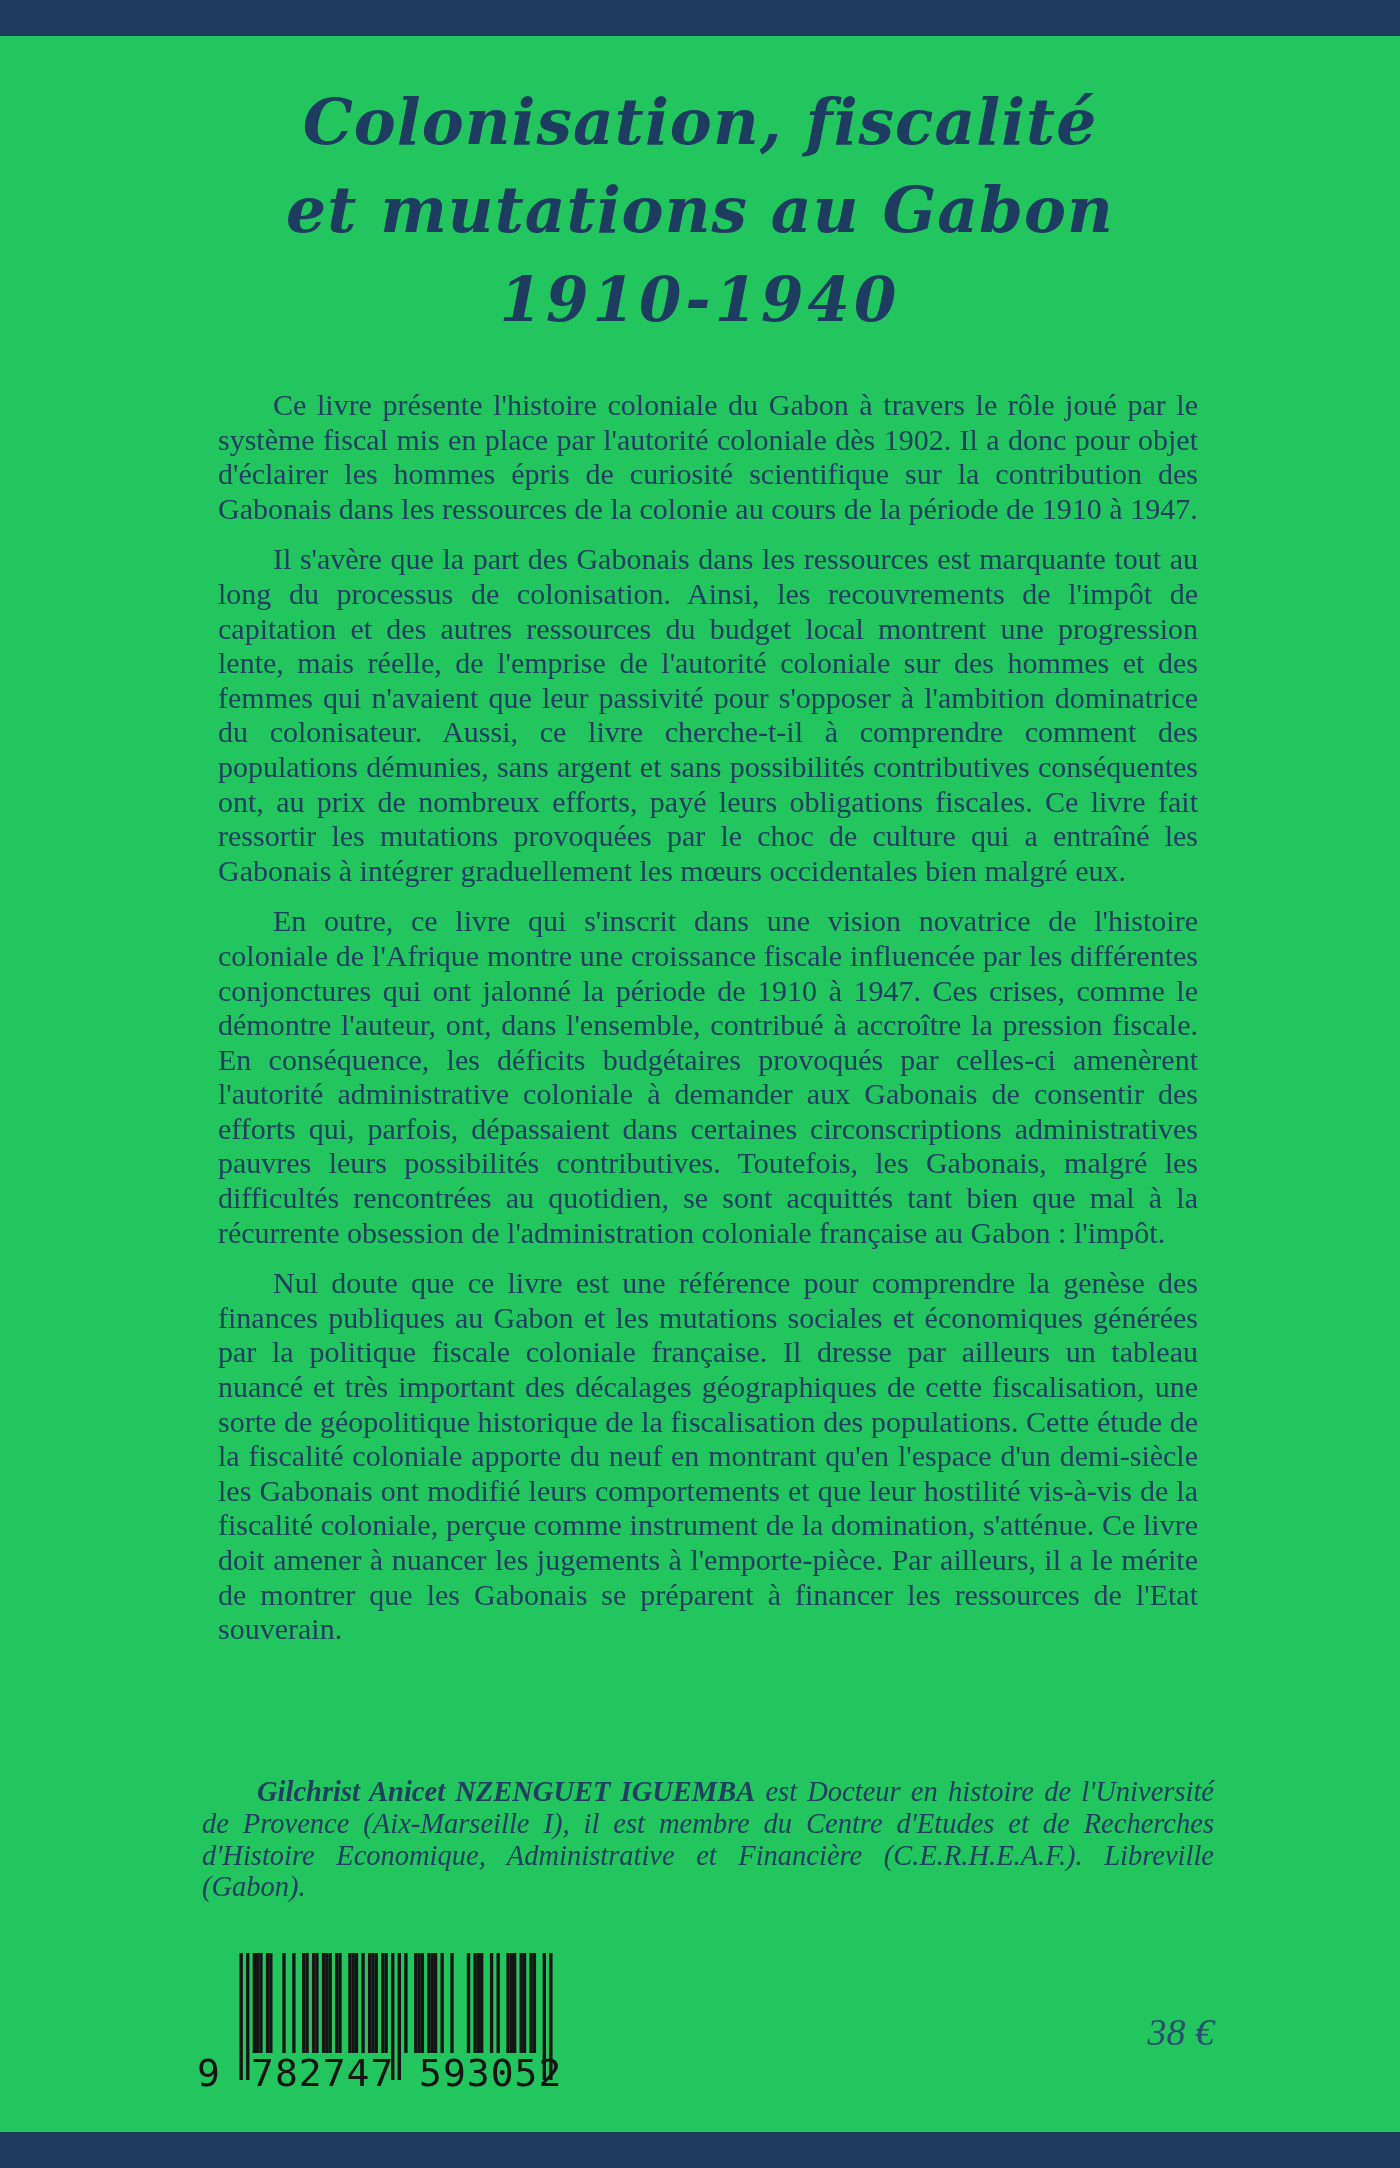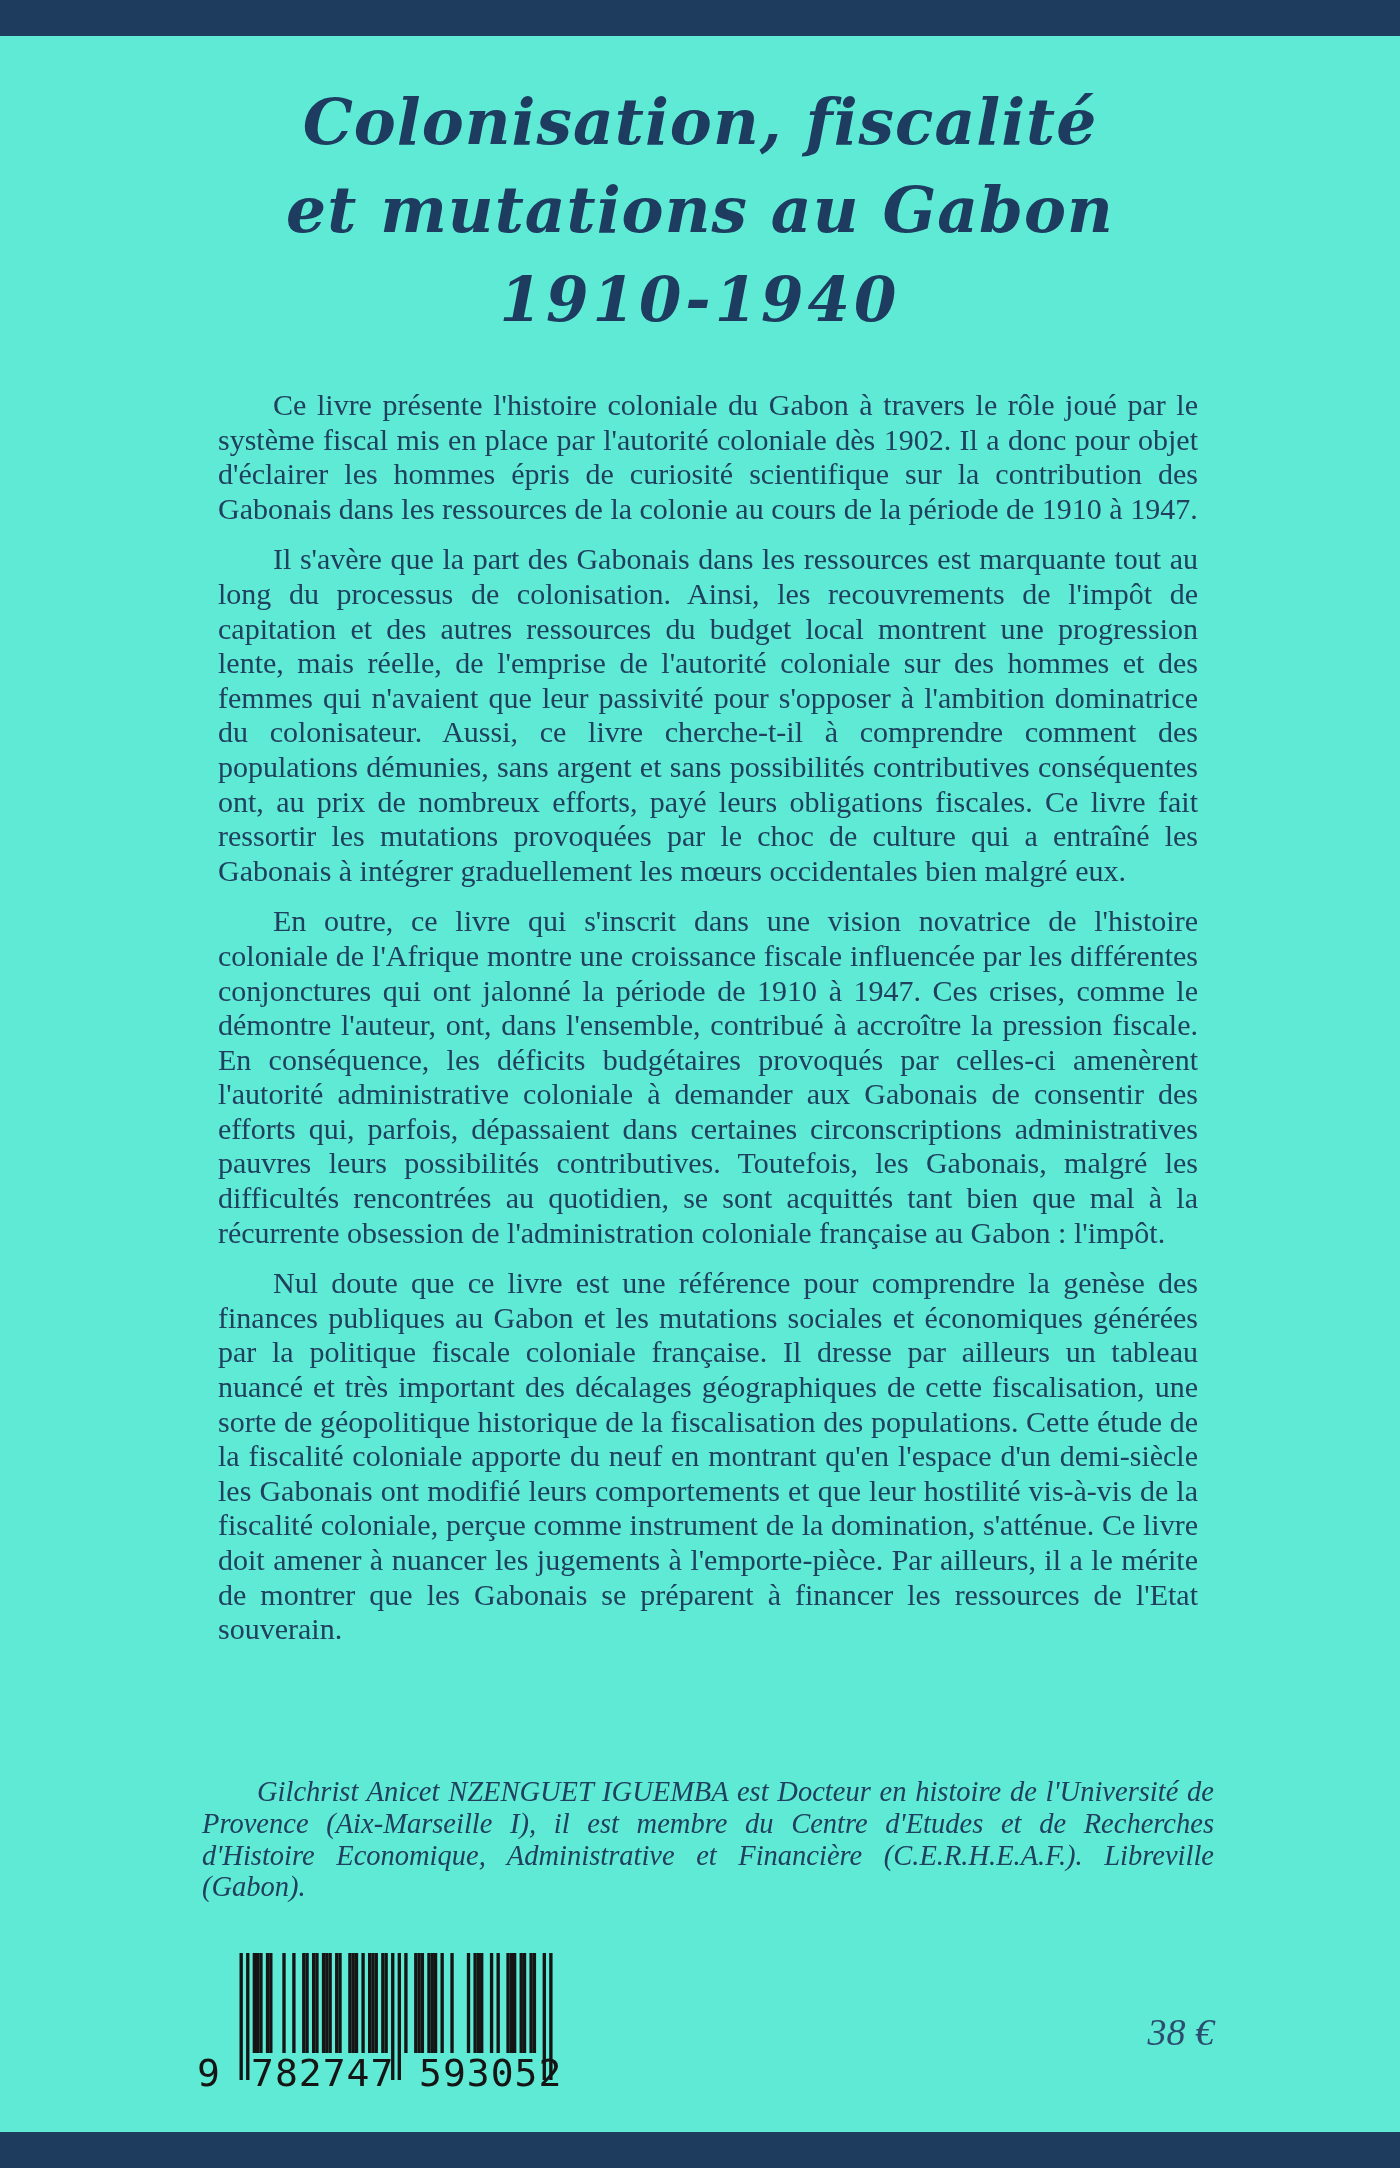--- a/index.html
+++ b/index.html
@@ -8,21 +8,21 @@
     --body-text:#20405f;
     --isbn-text:#2a4d70;
     --barcode:#151515;
   }
   *{box-sizing:border-box;}
   html,body{margin:0;padding:0;background:#e8e8e8;}
   .cover{
     position:relative;
     width:1400px;height:2168px;
     margin:0 auto;
-    background:#5eead4;
+    background:#22c55e;
     overflow:hidden;
     font-family:"Liberation Serif","DejaVu Serif",serif;
   }
   .band{position:absolute;left:0;right:0;height:36px;background:var(--band);}
   .band.top{top:0;}
   .band.bottom{bottom:0;}
 
   .title-block{
     position:absolute;top:78px;left:0;width:100%;
     text-align:center;color:var(--title);
@@ -40,21 +40,21 @@
   }
   .synopsis p{margin:16px;text-indent:55px;}
 
   .bio{
     position:absolute;left:202px;top:1776px;width:1012px;
     color:var(--body-text);
     font-style:italic;
     font-size:28.5px;line-height:31.8px;
     text-align:justify;text-indent:55px;
   }
-  .bio-name{font-weight:normal;}
+  .bio-name{font-weight:bold;}
 
   .barcode{position:absolute;left:239px;top:1953px;width:314px;height:127px;}
   .barcode svg{position:absolute;left:0;top:0;display:block;}
   .bc-digit{
     position:absolute;top:100px;
     color:var(--barcode);
     font-family:"DejaVu Sans Mono",monospace;
     font-size:38px;line-height:40px;
     letter-spacing:1px;white-space:nowrap;
   }

